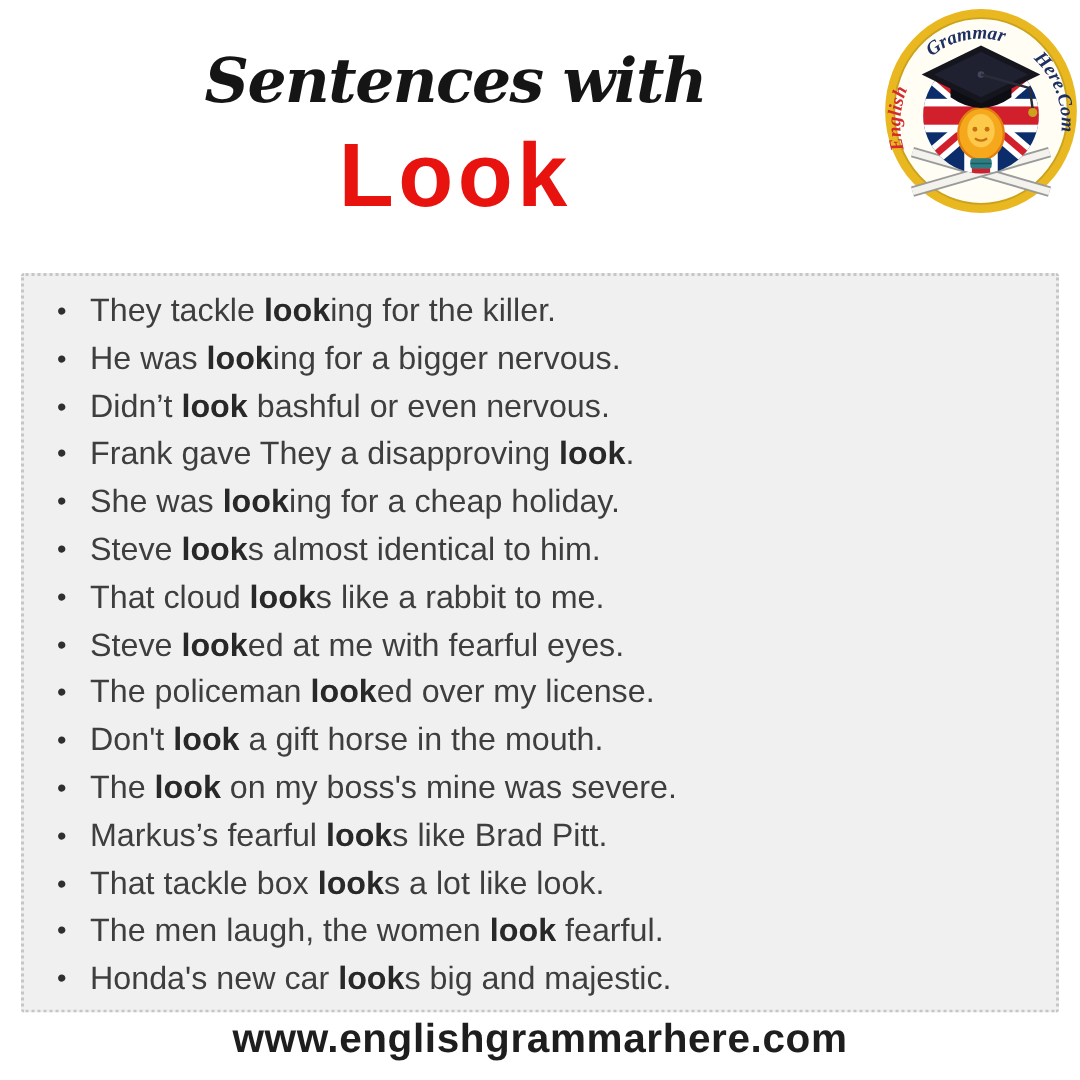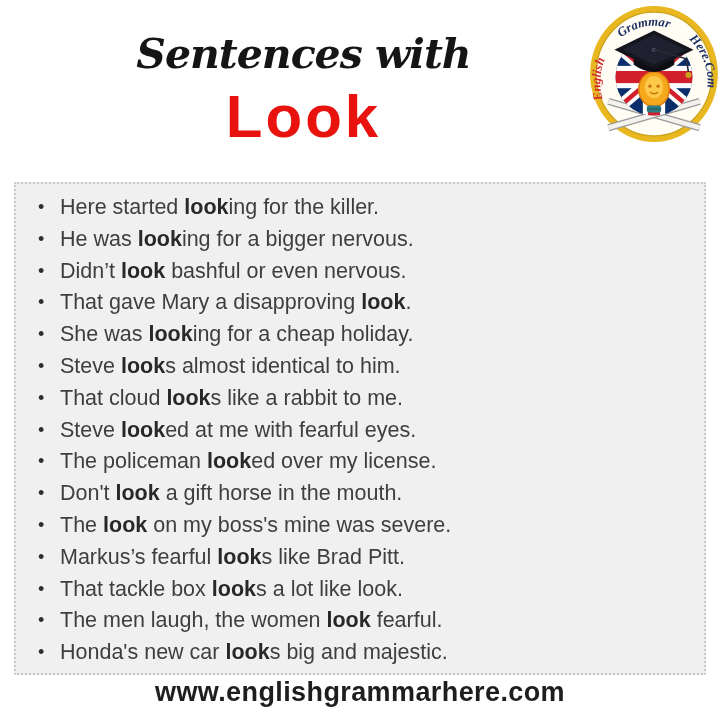--- a/index.html
+++ b/index.html
@@ -141,24 +141,24 @@
           <circle cx="65" cy="45" r="2.2" fill="#44455a"></circle>
           <polyline points="65,45 97,54 99,68" fill="none" stroke="#2b2b38" stroke-width="1.6"></polyline>
           <circle cx="99" cy="70" r="3" fill="#caa21c"></circle>
         </g>
       </svg>
     </div>
   </div>
 
   <div class="content-box">
     <ul class="sentence-list" id="sentence-list">
-        <li><span class="bullet">•</span><span>Here started </span><b>look</b><span>ing for the killer.</span></li>
+        <li><span class="bullet">•</span><span>They tackle </span><b>look</b><span>ing for the killer.</span></li>
         <li><span class="bullet">•</span><span>He was </span><b>look</b><span>ing for a bigger nervous.</span></li>
         <li><span class="bullet">•</span><span>Didn’t </span><b>look</b><span> bashful or even nervous.</span></li>
-        <li><span class="bullet">•</span><span>That gave Mary a disapproving </span><b>look</b><span>.</span></li>
+        <li><span class="bullet">•</span><span>Frank gave They a disapproving </span><b>look</b><span>.</span></li>
         <li><span class="bullet">•</span><span>She was </span><b>look</b><span>ing for a cheap holiday.</span></li>
         <li><span class="bullet">•</span><span>Steve </span><b>look</b><span>s almost identical to him.</span></li>
         <li><span class="bullet">•</span><span>That cloud </span><b>look</b><span>s like a rabbit to me.</span></li>
         <li><span class="bullet">•</span><span>Steve </span><b>look</b><span>ed at me with fearful eyes.</span></li>
         <li><span class="bullet">•</span><span>The policeman </span><b>look</b><span>ed over my license.</span></li>
         <li><span class="bullet">•</span><span>Don't </span><b>look</b><span> a gift horse in the mouth.</span></li>
         <li><span class="bullet">•</span><span>The </span><b>look</b><span> on my boss's mine was severe.</span></li>
         <li><span class="bullet">•</span><span>Markus’s fearful </span><b>look</b><span>s like Brad Pitt.</span></li>
         <li><span class="bullet">•</span><span>That tackle box </span><b>look</b><span>s a lot like look.</span></li>
         <li><span class="bullet">•</span><span>The men laugh, the women </span><b>look</b><span> fearful.</span></li>

